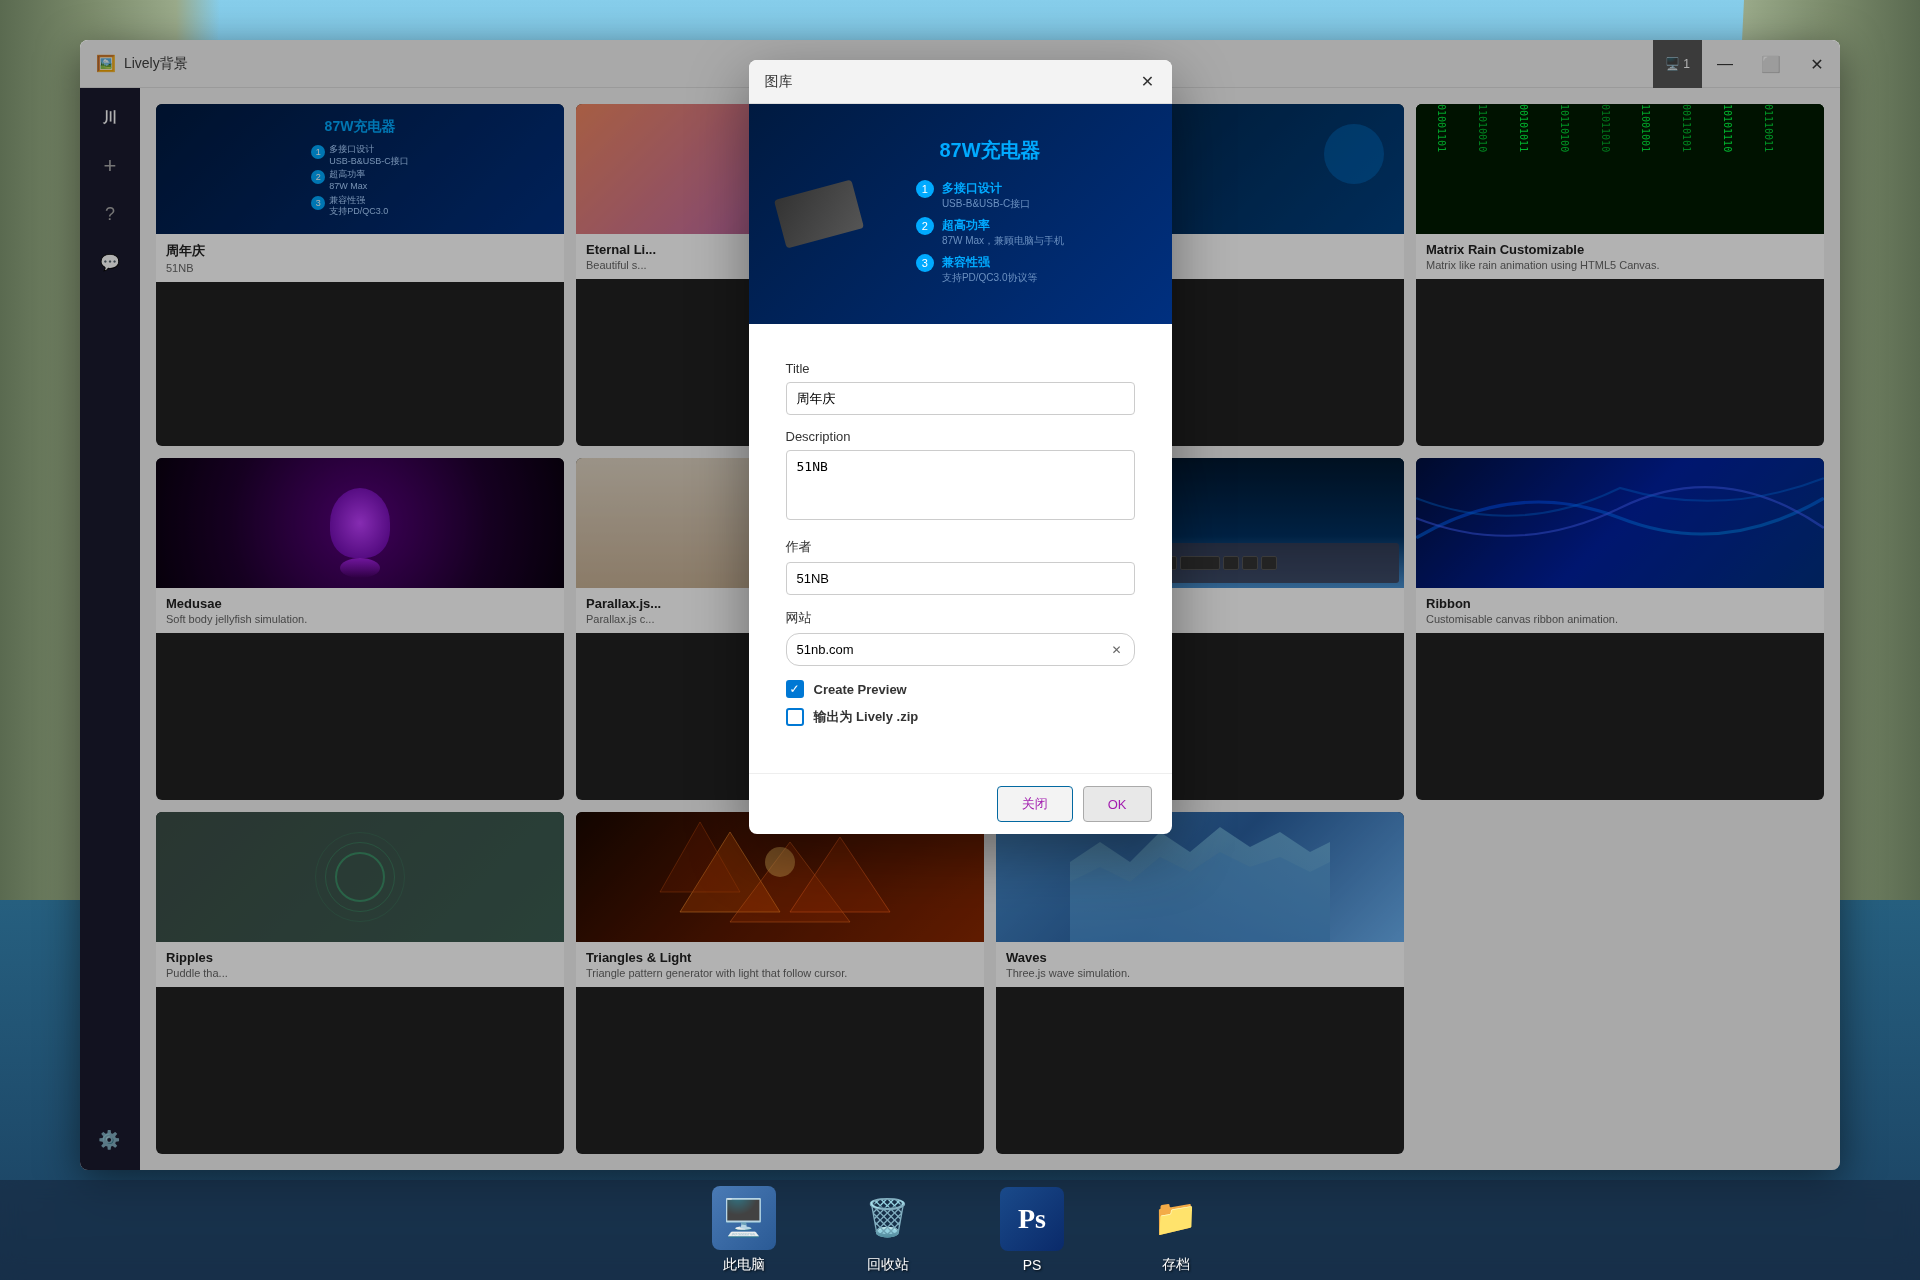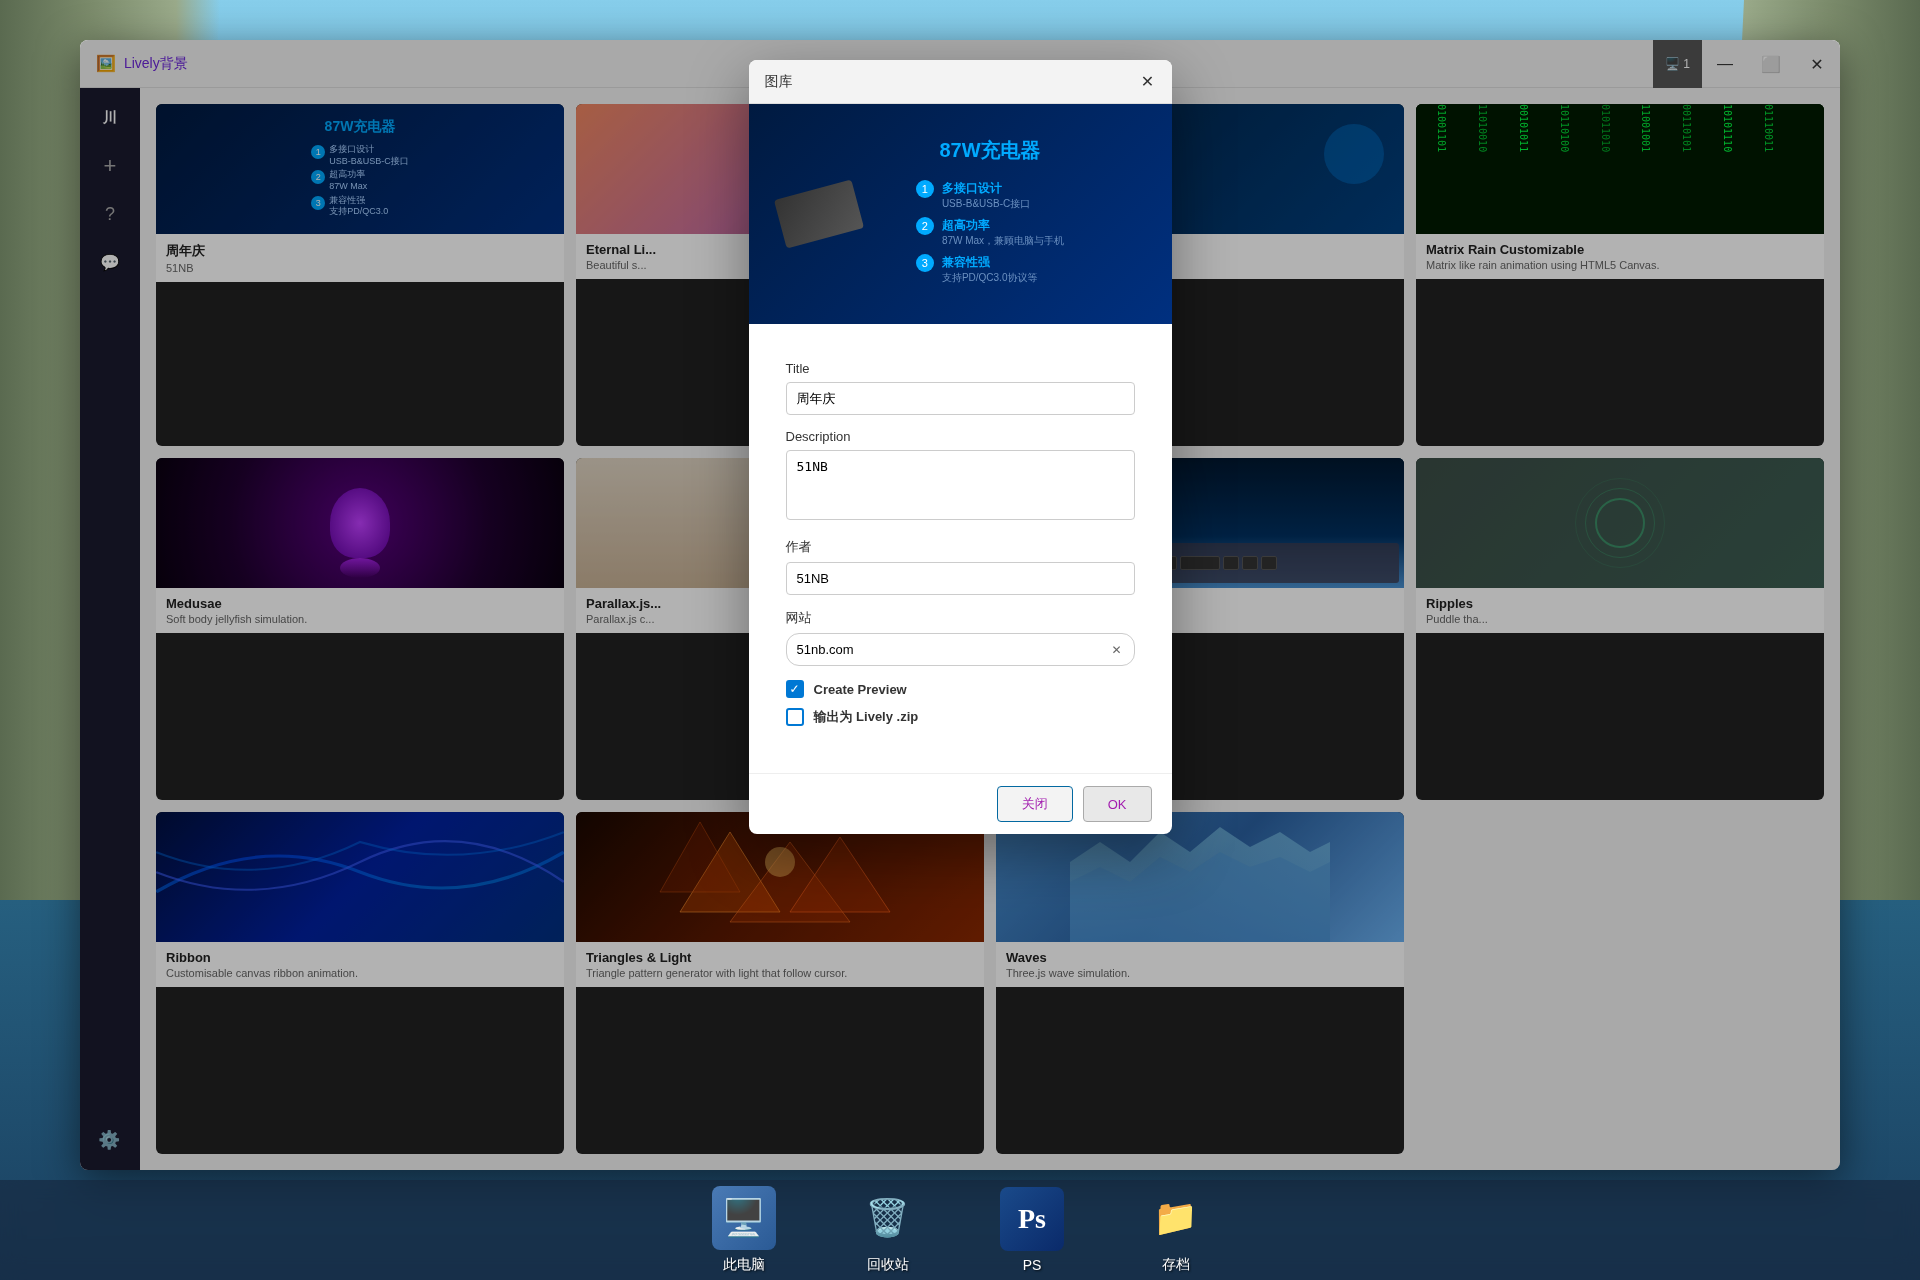--- a/index.html
+++ b/index.html
@@ -100,21 +100,21 @@
       height: 48px;
       background: #f3f3f3;
       display: flex;
       align-items: center;
       padding: 0 16px;
       border-bottom: 1px solid #ddd;
       position: relative;
     }
     .title-bar-title {
       font-size: 14px;
-      color: #6d28d9;
+      color: #404040;
       margin-left: 8px;
     }
     .title-bar-controls {
       position: absolute;
       right: 0;
       top: 0;
       display: flex;
       align-items: center;
     }
     .monitor-badge {
@@ -647,51 +647,51 @@
             </div>
           </div>
         </div>
         <div class="gallery-info">
           <div class="gallery-name">Rain v2</div>
           <div class="gallery-desc">Customisable rain particles.</div>
         </div>
       </div>
 
       <div class="gallery-item">
-        <div class="gallery-thumb thumb-ripples">
-          <div style="width:100%;height:100%;background:linear-gradient(135deg,#001a10,#003020);display:flex;align-items:center;justify-content:center;">
-            <div style="width:50px;height:50px;border:2px solid rgba(0,200,100,0.5);border-radius:50%;"></div>
-            <div style="position:absolute;width:70px;height:70px;border:1px solid rgba(0,200,100,0.3);border-radius:50%;"></div>
-            <div style="position:absolute;width:90px;height:90px;border:1px solid rgba(0,200,100,0.15);border-radius:50%;"></div>
-          </div>
-          <div class="partial-overlay"></div>
-        </div>
-        <div class="gallery-info">
-          <div class="gallery-name">Ripples</div>
-          <div class="gallery-desc">Puddle tha...</div>
-        </div>
-      </div>
-
-      <div class="gallery-item">
         <div class="gallery-thumb thumb-ribbon">
           <svg width="100%" height="100%" viewBox="0 0 260 130" preserveAspectRatio="none">
             <defs>
               <linearGradient id="rg1" x1="0%" y1="0%" x2="100%" y2="100%">
                 <stop offset="0%" style="stop-color:#0040ff;stop-opacity:0.8"></stop>
                 <stop offset="100%" style="stop-color:#00aaff;stop-opacity:0.6"></stop>
               </linearGradient>
             </defs>
             <path d="M0,80 Q65,20 130,60 Q195,100 260,40" stroke="url(#rg1)" stroke-width="3" fill="none" opacity="0.8"></path>
             <path d="M0,60 Q65,100 130,50 Q195,0 260,70" stroke="#4060ff" stroke-width="2" fill="none" opacity="0.6"></path>
             <path d="M0,40 Q65,80 130,30 Q195,60 260,20" stroke="#0080ff" stroke-width="2" fill="none" opacity="0.4"></path>
           </svg>
         </div>
         <div class="gallery-info">
           <div class="gallery-name">Ribbon</div>
           <div class="gallery-desc">Customisable canvas ribbon animation.</div>
+        </div>
+      </div>
+
+      <div class="gallery-item">
+        <div class="gallery-thumb thumb-ripples">
+          <div style="width:100%;height:100%;background:linear-gradient(135deg,#001a10,#003020);display:flex;align-items:center;justify-content:center;">
+            <div style="width:50px;height:50px;border:2px solid rgba(0,200,100,0.5);border-radius:50%;"></div>
+            <div style="position:absolute;width:70px;height:70px;border:1px solid rgba(0,200,100,0.3);border-radius:50%;"></div>
+            <div style="position:absolute;width:90px;height:90px;border:1px solid rgba(0,200,100,0.15);border-radius:50%;"></div>
+          </div>
+          <div class="partial-overlay"></div>
+        </div>
+        <div class="gallery-info">
+          <div class="gallery-name">Ripples</div>
+          <div class="gallery-desc">Puddle tha...</div>
         </div>
       </div>
 
       <div class="gallery-item">
         <div class="gallery-thumb" style="background:linear-gradient(135deg,#1a0800,#5a1800,#8a2800);">
           <svg width="100%" height="100%" viewBox="0 0 260 130">
             <polygon points="30,100 80,20 130,100" fill="rgba(255,100,0,0.3)" stroke="rgba(255,150,50,0.6)" stroke-width="1"></polygon>
             <polygon points="80,110 140,30 200,110" fill="rgba(255,80,0,0.2)" stroke="rgba(255,120,40,0.5)" stroke-width="1"></polygon>
             <polygon points="140,100 190,25 240,100" fill="rgba(200,60,0,0.3)" stroke="rgba(255,100,30,0.6)" stroke-width="1"></polygon>
             <polygon points="10,80 50,10 90,80" fill="rgba(180,50,0,0.2)" stroke="rgba(220,90,20,0.4)" stroke-width="1"></polygon>

